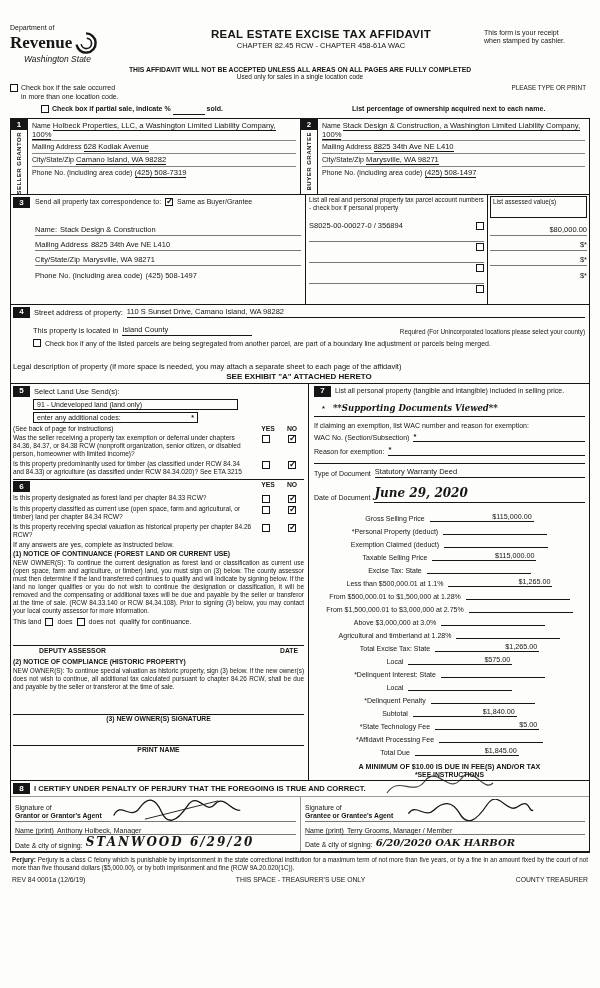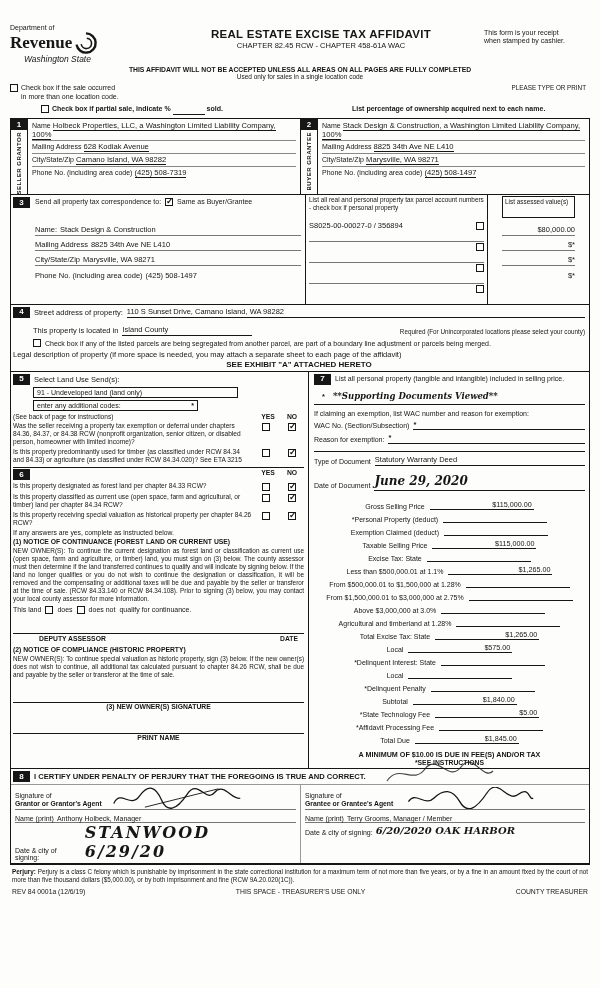--- a/index.html
+++ b/index.html
@@ -35,21 +35,21 @@
 .vlab{writing-mode:vertical-rl;transform:rotate(180deg);font-size:6px;font-weight:bold;letter-spacing:.5px;margin-top:2px;line-height:1.1;text-align:center}
 .fields{flex:1;padding:1px 4px 0}
 .frow-p{border-bottom:1px solid #888;padding:1px 0;min-height:13px;line-height:1.2}
 .frow-p:last-child{border-bottom:none}
 .frow-p .lbl{font-size:7px}
 .frow-p .val{font-size:7.6px}
 .sec3{display:flex;border-bottom:1px solid #161616}
 .s3num{padding:2px 1px 0 2px}
 .s3left{flex:1;padding:1px 4px 0}
 .s3mid{width:182px;flex:none;border-left:1px solid #161616;padding:1px 3px 0}
-.s3right{width:102px;flex:none;border-left:1px solid #161616;padding:1px 14px 0}
+.s3right{width:102px;flex:none;border-left:1px solid #161616;padding:1px 2px 0}
 .s3hdr{font-size:6.4px;line-height:1.2;min-height:25px}
 .s3row{display:flex;align-items:flex-end;border-bottom:1px solid #777;min-height:15px;padding-bottom:1px;gap:3px}
 .s3row:last-child{border-bottom:none}
 .parcelrow{display:flex;align-items:flex-end;justify-content:space-between;border-bottom:1px solid #777;min-height:15px;padding-bottom:11px}
 .parcelrow:last-child{border-bottom:none}
 .sec4{border-bottom:1px solid #161616;padding:2px 4px 2px 2px}
 .s4line{display:flex;gap:4px;align-items:flex-end;line-height:1.3}
 .cols{display:flex}
 .colL{width:298px;flex:none;border-right:1px solid #161616;padding:2px 4px 2px 2px}
 .colR{flex:1;padding:2px 4px 2px 5px}
@@ -252,21 +252,21 @@
       <div class="s4line" style="margin-top:7px">
         <span style="margin-left:20px">This property is located in</span>
         <span class="uline" style="width:130px">Island County</span>
         <span style="flex:1"></span>
         <span class="small">Required (For Unincorporated locations please select your county)</span>
       </div>
       <div class="s4line" style="margin-top:3px;align-items:flex-start">
         <span class="cb" style="margin-left:20px"></span>
         <span style="font-size:7px">Check box if any of the listed parcels are being segregated from another parcel, are part of a boundary line adjustment or parcels being merged.</span>
       </div>
-      <div class="s4line" style="margin-top:2px">
+      <div class="s4line" style="margin-top:14px">
         <span>Legal description of property (if more space is needed, you may attach a separate sheet to each page of the affidavit)</span>
       </div>
       <div class="ctr b" style="font-size:8px">SEE EXHIBIT "A" ATTACHED HERETO</div>
     </div>
 
     <div class="cols">
       <div class="colL">
 
         <div class="s4line">
           <span class="num">5</span>
@@ -488,21 +488,21 @@
               <path d="M6 18 C 14 2, 24 24, 34 10 S 52 0, 58 14 S 74 26, 86 8 S 106 18, 116 6 S 136 16, 144 12" fill="none" stroke="#161616" stroke-width="1.4"></path>
               <path d="M40 22 L 120 2" fill="none" stroke="#161616" stroke-width="1"></path>
             </svg>
           </div>
           <div class="s8line">
             <span>Name (print)</span>
             <span>Anthony Holbeck, Manager</span>
           </div>
           <div class="s8line">
             <span>Date &amp; city of signing:</span>
-            <span class="hand" style="font-size:16px;letter-spacing:2px">STANWOOD  6/29/20</span>
+            <span class="hand" style="font-size:12px;letter-spacing:2px">STANWOOD  6/29/20</span>
           </div>
         </div>
         <div class="s8col">
           <div class="sigrow">
             <span class="siglbl">
               <span>Signature of</span><br><span class="b">Grantee or Grantee's Agent</span>
             </span>
             <svg class="sig" width="150" height="24" viewBox="0 0 150 24">
               <path d="M10 16 C 18 4, 28 22, 38 12 S 58 2, 66 16 S 84 24, 96 6 S 118 18, 130 8 S 142 16, 146 12" fill="none" stroke="#161616" stroke-width="1.4"></path>
             </svg>

